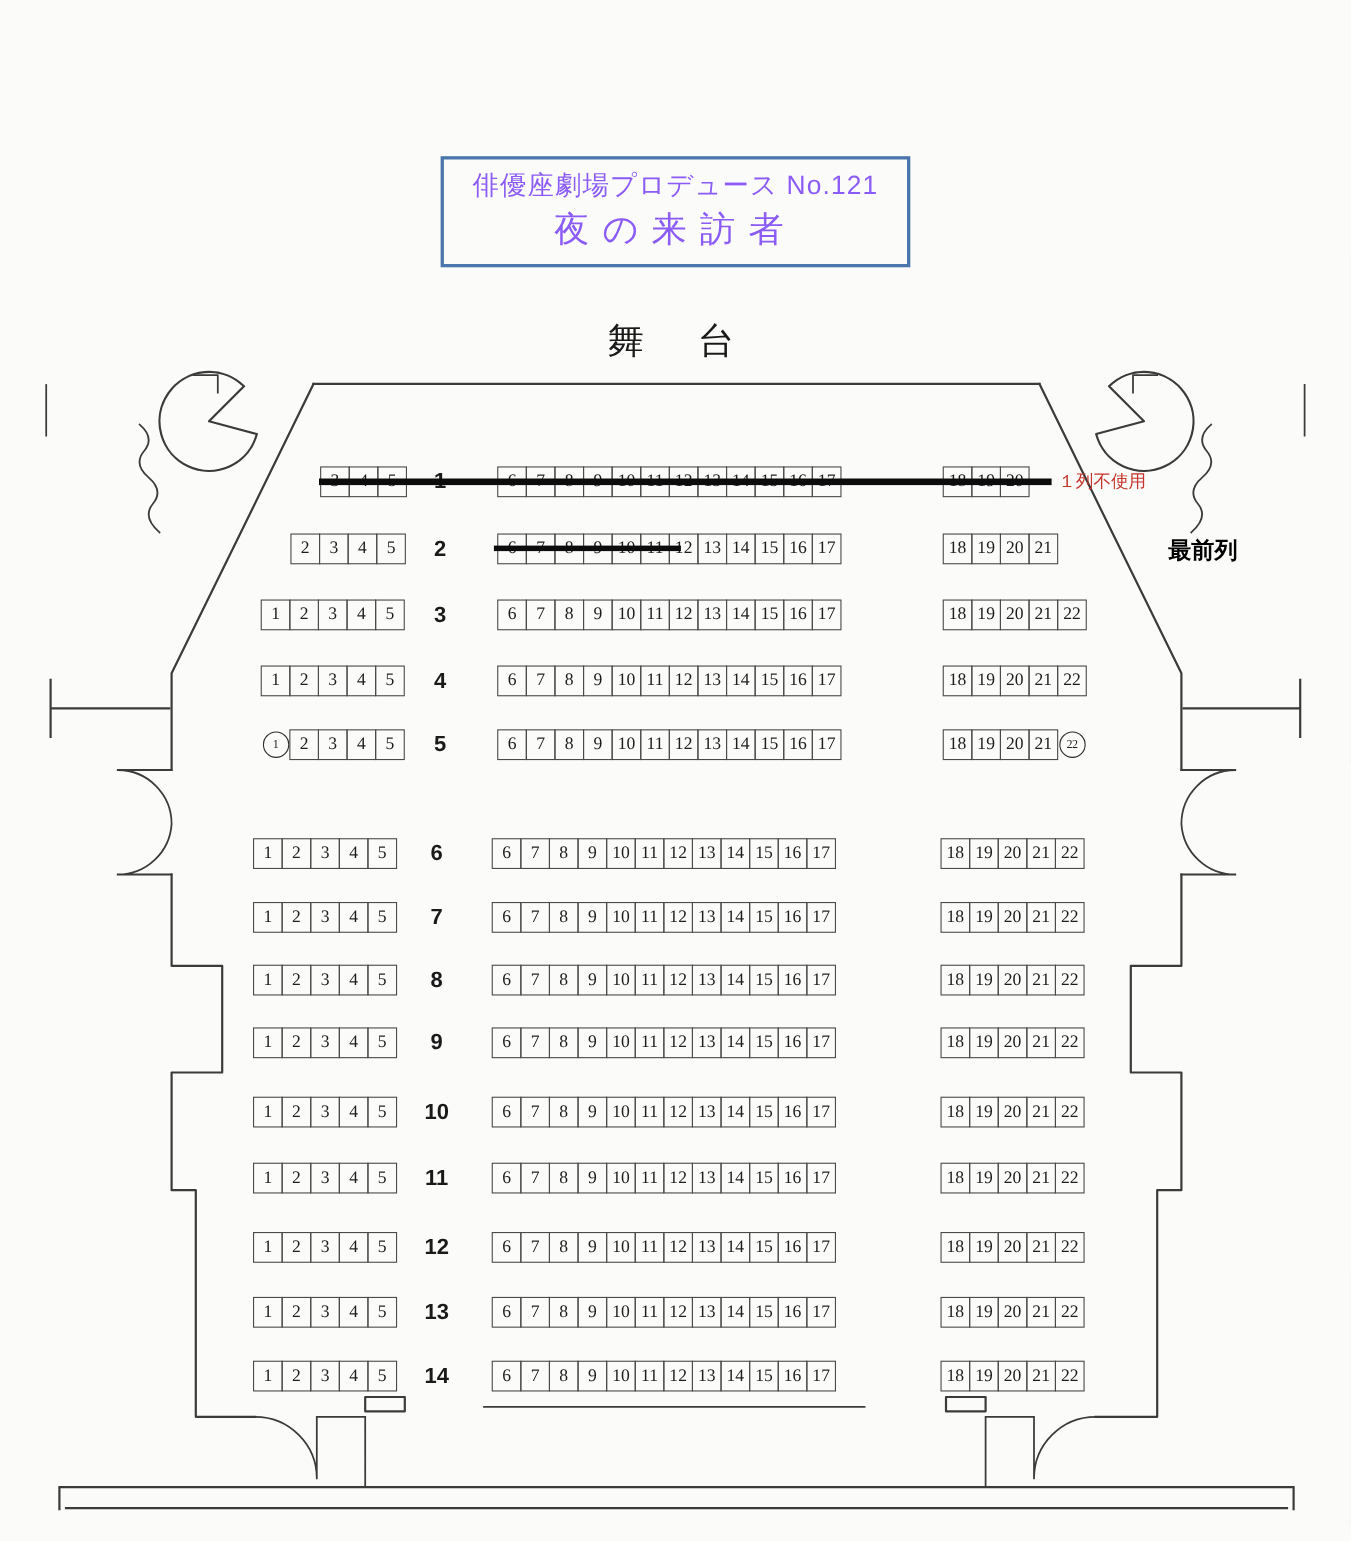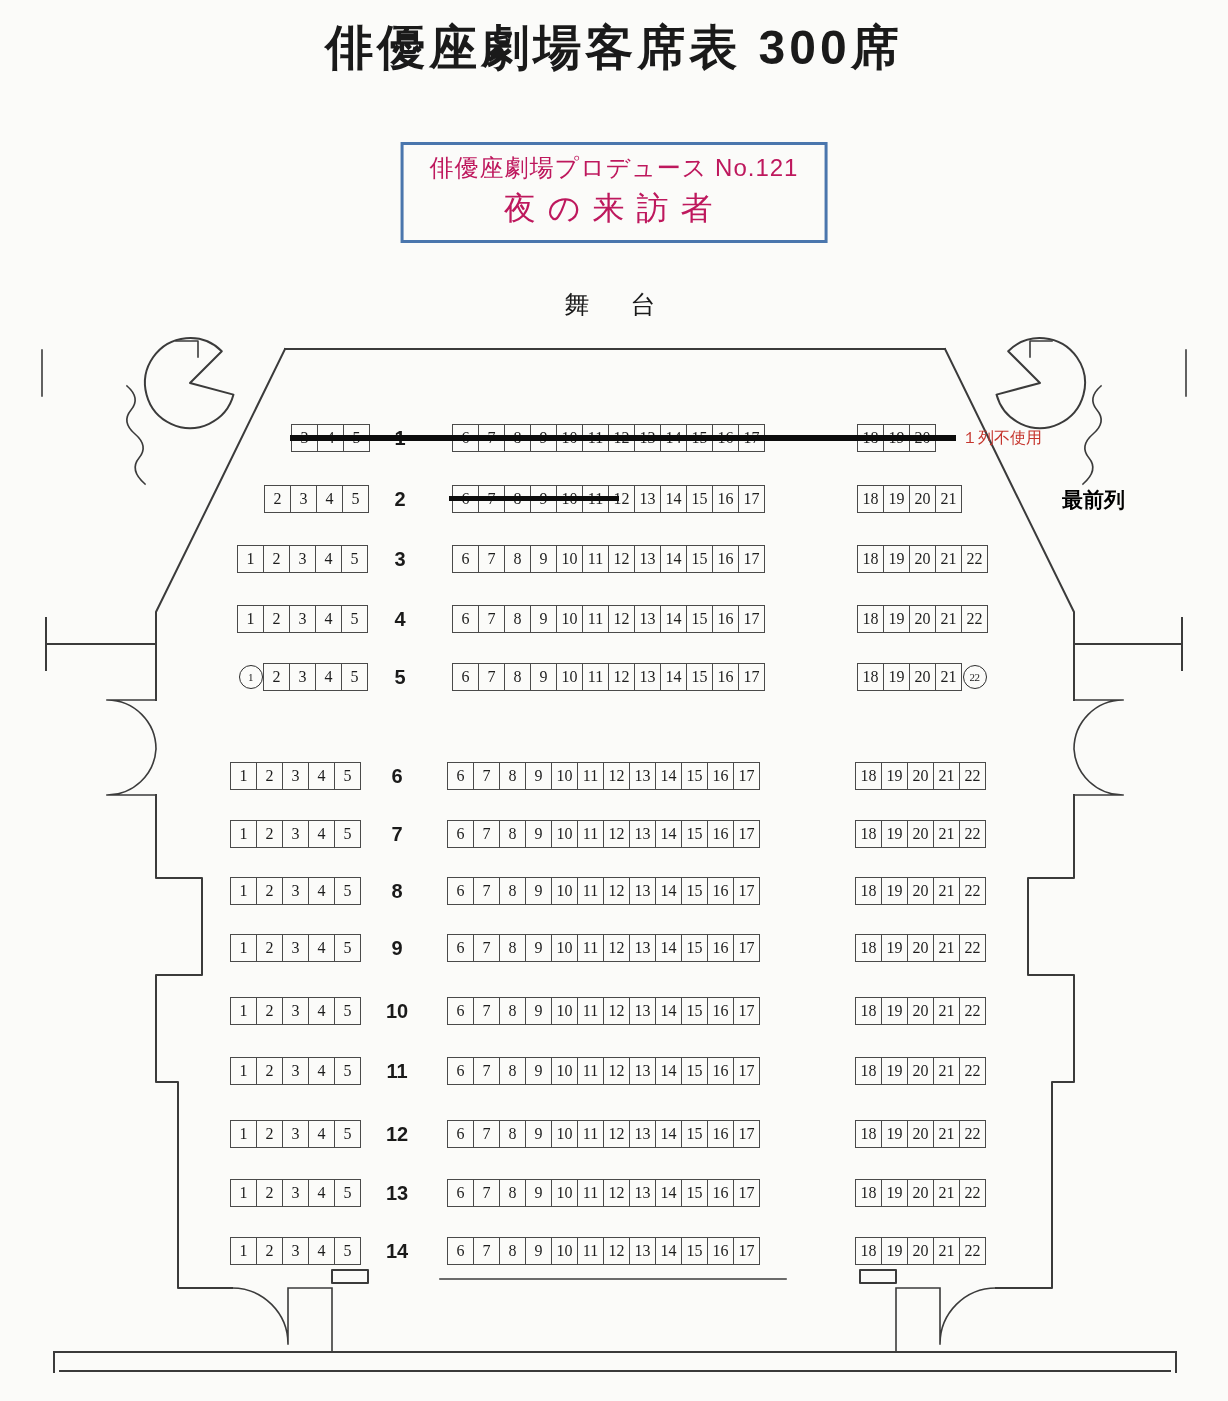--- a/index.html
+++ b/index.html
@@ -8,27 +8,27 @@
     background:#fbfbf9;color:#1a1a1a;overflow:hidden;
     font-family:"Liberation Sans",sans-serif;
   }
   .page-title{
     position:absolute;top:16px;left:0;width:100%;text-align:center;
     font-size:48px;font-weight:600;letter-spacing:4px;
   }
   .production-box{
     position:absolute;top:142px;left:50%;transform:translateX(-50%);
     border:3px solid #4a76ad;padding:7px 26px 9px;text-align:center;
-    color:#be185d;background:transparent;
+    color:#8b5cf6;background:transparent;
   }
   .production-series{font-size:24px;letter-spacing:1px;}
   .production-title{font-size:32px;letter-spacing:12px;margin-top:3px;font-weight:500;}
   .stage-label{
     position:absolute;top:288px;left:0;width:100%;text-align:center;
-    font-size:25px;letter-spacing:8px;font-weight:500;
+    font-size:33px;letter-spacing:8px;font-weight:500;
   }
   .outline{position:absolute;left:0;top:0;width:1228px;height:1401px;}
   .outline path,.outline rect{fill:none;stroke:#3b3b3b;stroke-width:2;stroke-linejoin:round;stroke-linecap:square;}
   .outline .thin{stroke-width:1.6;}
 
   #seat-map{position:absolute;left:0;top:0;width:1228px;height:1107px;}
   .seat-row{position:absolute;left:0;width:1228px;height:28px;}
   .seat-block{position:absolute;top:0;display:flex;}
   .seat{
     width:27px;height:28px;box-sizing:border-box;
@@ -51,21 +51,20 @@
   }
   .strike{position:absolute;background:#0c0c0c;}
   .row-annotation{position:absolute;top:4px;font-size:16px;white-space:nowrap;}
   .row-annotation.bold{font-weight:700;font-size:21px;top:1px;color:#000;}
 </style>
 </head>
 <body>
 
 <div class="page">
 
-  <div class="page-title">俳優座劇場客席表 300席</div>
 
   <div class="production-box">
     <div class="production-series">俳優座劇場プロデュース No.121</div>
     <div class="production-title">夜の来訪者</div>
   </div>
 
   <div class="stage-label">舞　台</div>
 
   <svg class="outline" viewBox="0 0 1228 1401" aria-hidden="true">
 

